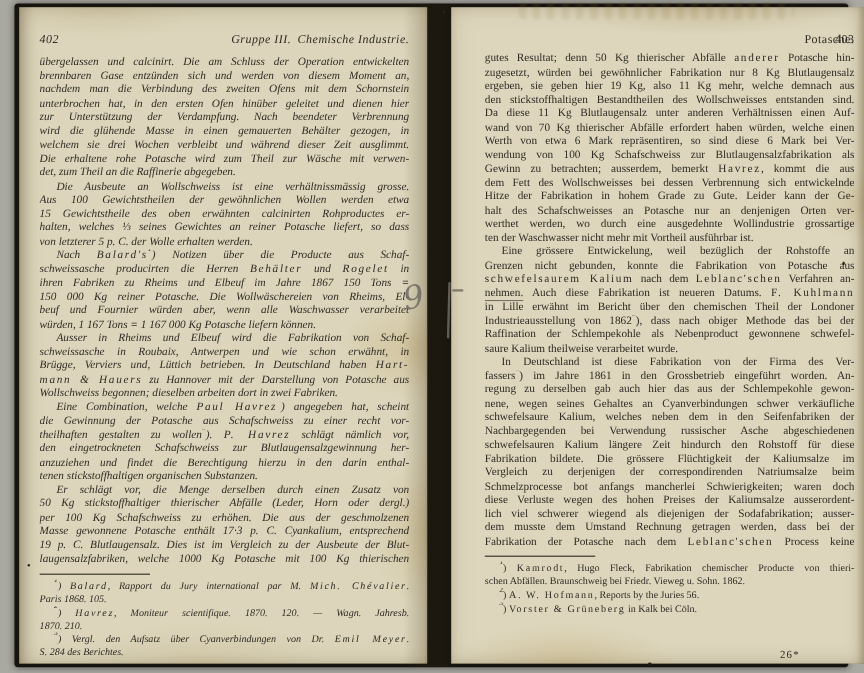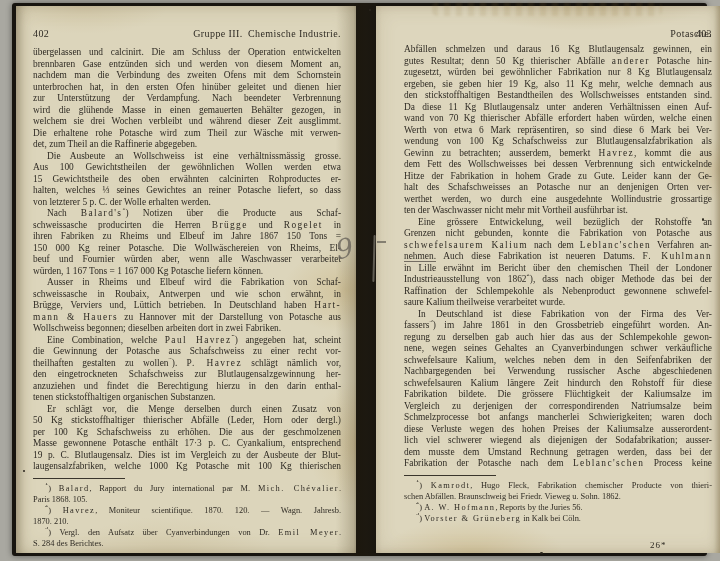--- a/index.html
+++ b/index.html
@@ -18,21 +18,21 @@
        #dcd5bb;
      box-shadow:inset 8px 0 12px -6px rgba(70,58,30,.45), inset 0 0 20px rgba(120,100,60,.22);}
   .page.right{left:376px;width:347px;
      background:
        radial-gradient(130px 50px at 28% 100%, rgba(187,158,92,.30), transparent 70%),
        radial-gradient(80px 45px at 99% 30%, rgba(180,153,96,.24), transparent 70%),
        radial-gradient(170px 35px at 60% 0%, rgba(170,145,90,.26), transparent 70%),
        #ddd6bd;
      box-shadow:inset -8px 0 12px -6px rgba(70,58,30,.5), inset 0 0 20px rgba(120,100,60,.2);}
   .content{position:absolute;top:22px;}
-  .page.left  .content{left:17px;width:308px;}
+  .page.left  .content{left:17px;width:308px;font-style:italic;}
   .page.right .content{left:28px;width:308px;}
   .hdr{position:relative;height:13px;font-size:10px;letter-spacing:.4px;}
   .hdr .pn-l{position:absolute;left:0;top:0;}
   .hdr .pn-r{position:absolute;right:0;top:0;}
   .hdr .ttl{display:block;text-align:right;}
   .body{margin-top:6px;font-size:9.4px;}
   .page.right .body{margin-top:3px;}
   .line{height:11.5px;line-height:11.5px;overflow:hidden;
         text-align:justify;text-align-last:justify;}
   .line.end{text-align-last:left;}
@@ -83,21 +83,21 @@
           <div class="line">wird die glühende Masse in einen gemauerten Behälter gezogen, in</div>
           <div class="line">welchem sie drei Wochen verbleibt und während dieser Zeit ausglimmt.</div>
           <div class="line">Die erhaltene rohe Potasche wird zum Theil zur Wäsche mit verwen-</div>
           <div class="line end">det, zum Theil an die Raffinerie abgegeben.</div>
           <div class="line ind">Die Ausbeute an Wollschweiss ist eine verhältnissmässig grosse.</div>
           <div class="line">Aus 100 Gewichtstheilen der gewöhnlichen Wollen werden etwa</div>
           <div class="line">15 Gewichtstheile des oben erwähnten calcinirten Rohproductes er-</div>
           <div class="line">halten, welches ⅓ seines Gewichtes an reiner Potasche liefert, so dass</div>
           <div class="line end">von letzterer 5 p. C. der Wolle erhalten werden.</div>
           <div class="line ind">Nach <span class="sp">Balard's</span><sup>1</sup>) Notizen über die Producte aus Schaf-</div>
-          <div class="line">schweissasche producirten die Herren <span class="sp">Brügge</span> und <span class="sp">Rogelet</span> in</div>
+          <div class="line">schweissasche producirten die Herren <span class="sp">Behälter</span> und <span class="sp">Rogelet</span> in</div>
           <div class="line">ihren Fabriken zu Rheims und Elbeuf im Jahre 1867 150 Tons =</div>
           <div class="line">150 000 Kg reiner Potasche. Die Wollwäschereien von Rheims, El-</div>
           <div class="line">beuf und Fournier würden aber, wenn alle Waschwasser verarbeitet</div>
           <div class="line end">würden, 1 167 Tons = 1 167 000 Kg Potasche liefern können.</div>
           <div class="line ind">Ausser in Rheims und Elbeuf wird die Fabrikation von Schaf-</div>
           <div class="line">schweissasche in Roubaix, Antwerpen und wie schon erwähnt, in</div>
           <div class="line">Brügge, Verviers und, Lüttich betrieben. In Deutschland haben <span class="sp">Hart-</span></div>
           <div class="line"><span class="sp">mann &amp; Hauers</span> zu Hannover mit der Darstellung von Potasche aus</div>
           <div class="line end">Wollschweiss begonnen; dieselben arbeiten dort in zwei Fabriken.</div>
           <div class="line ind">Eine Combination, welche <span class="sp">Paul Havrez</span><sup>2</sup>) angegeben hat, scheint</div>
@@ -126,21 +126,20 @@
   </div>
 
   <div class="page right">
     <div class="edge-right"></div>
     <div class="content">
       <div class="hdr">
         <span class="ttl">Potasche.</span>
         <span class="pn-r">403</span>
       </div>
       <div class="body" id="right-body">
-          <div class="line">Abfällen schmelzen und daraus 16 Kg Blutlaugensalz gewinnen, ein</div>
           <div class="line">gutes Resultat; denn 50 Kg thierischer Abfälle <span class="sp">anderer</span> Potasche hin-</div>
           <div class="line">zugesetzt, würden bei gewöhnlicher Fabrikation nur 8 Kg Blutlaugensalz</div>
           <div class="line">ergeben, sie geben hier 19 Kg, also 11 Kg mehr, welche demnach aus</div>
           <div class="line">den stickstoffhaltigen Bestandtheilen des Wollschweisses entstanden sind.</div>
           <div class="line">Da diese 11 Kg Blutlaugensalz unter anderen Verhältnissen einen Auf-</div>
           <div class="line">wand von 70 Kg thierischer Abfälle erfordert haben würden, welche einen</div>
           <div class="line">Werth von etwa 6 Mark repräsentiren, so sind diese 6 Mark bei Ver-</div>
           <div class="line">wendung von 100 Kg Schafschweiss zur Blutlaugensalzfabrikation als</div>
           <div class="line">Gewinn zu betrachten; ausserdem, bemerkt <span class="sp">Havrez</span>, kommt die aus</div>
           <div class="line">dem Fett des Wollschweisses bei dessen Verbrennung sich entwickelnde</div>

